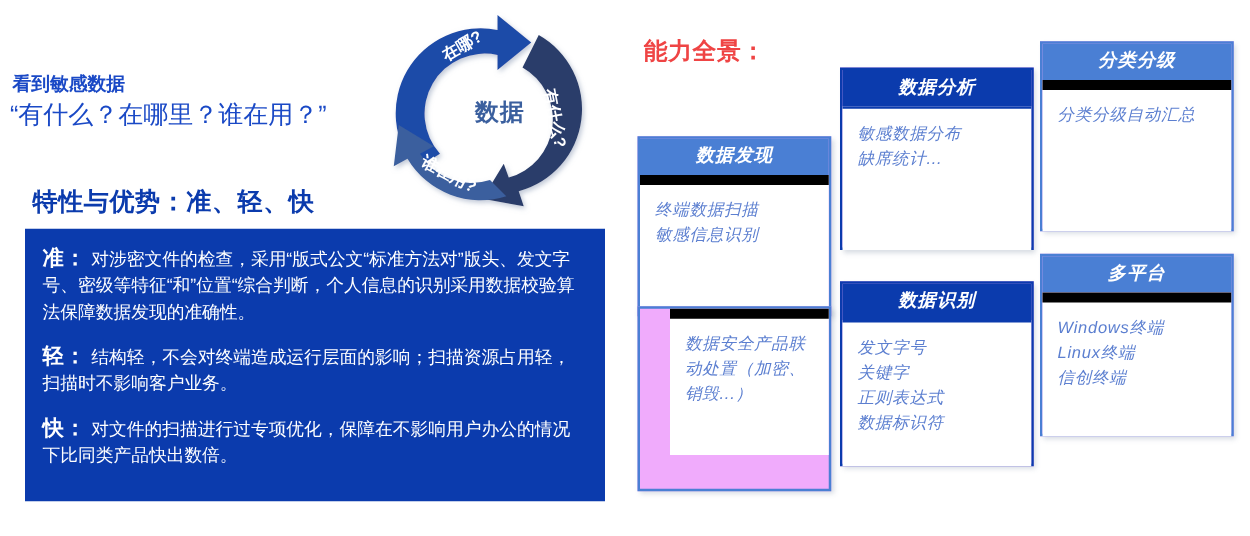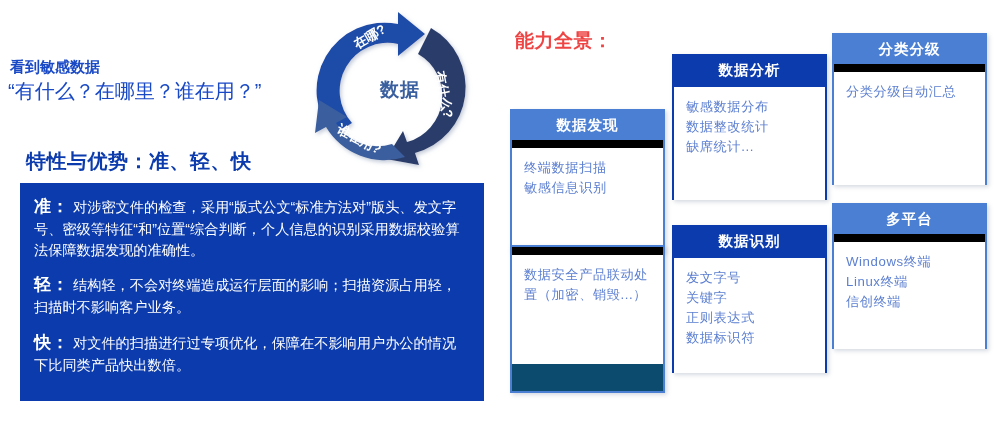--- a/index.html
+++ b/index.html
@@ -144,22 +144,23 @@
     font-size: 19px;
     font-weight: 700;
     color: #ef4444;
     white-space: nowrap;
     letter-spacing: 0.5px;
   }
 
   .card {
     position: absolute;
     box-sizing: border-box;
-    background: #0c4a6e;
+    background: #f0abfc;
     box-shadow: 2px 2px 4px rgba(120,135,160,0.30);
+    font-style: italic;
   }
 
   .card-head {
     text-align: center;
     font-weight: 700;
     color: #ffffff;
     letter-spacing: 1px;
     font-size: 14.5px;
     line-height: 1;
     padding: 7px 0 7px 0;
@@ -194,21 +195,21 @@
   #card-0 { left: 10px;  top: 77px;  width: 155px; height: 144px; margin-top: 32px; }
   #card-0 .card-body { height: 113px; }
 
   #card-1 { left: 172px; top: 54px;  width: 155px; height: 146px; }
   #card-1 .card-body { height: 115px; }
 
   #card-2 { left: 332px; top: 33px;  width: 155px; height: 152px; }
   #card-2 .card-body { height: 121px; }
 
   #card-3 { left: 10px;  top: 245px; width: 155px; height: 148px; }
-  #card-3 .card-body { height: 117px; }
+  #card-3 .card-body { height: 117px; margin-left: 24px; }
 
   #card-4 { left: 172px; top: 225px; width: 155px; height: 148px; }
   #card-4 .card-body { height: 117px; }
 
   #card-5 { left: 332px; top: 203px; width: 155px; height: 146px; }
   #card-5 .card-body { height: 115px; }
 
 </style>
 </head>
 <body>
@@ -293,21 +294,20 @@
       <div class="card-body">
         <div class="card-line">终端数据扫描</div>
         <div class="card-line">敏感信息识别</div>
       </div>
     </div>
 
     <div class="card dark" id="card-1">
       <div class="card-head">数据分析</div>
       <div class="card-body">
         <div class="card-line">敏感数据分布</div>
-        <div class="card-line">数据整改统计</div>
         <div class="card-line">缺席统计...</div>
       </div>
     </div>
 
     <div class="card light" id="card-2">
       <div class="card-head">分类分级</div>
       <div class="card-body">
         <div class="card-line">分类分级自动汇总</div>
       </div>
     </div>

